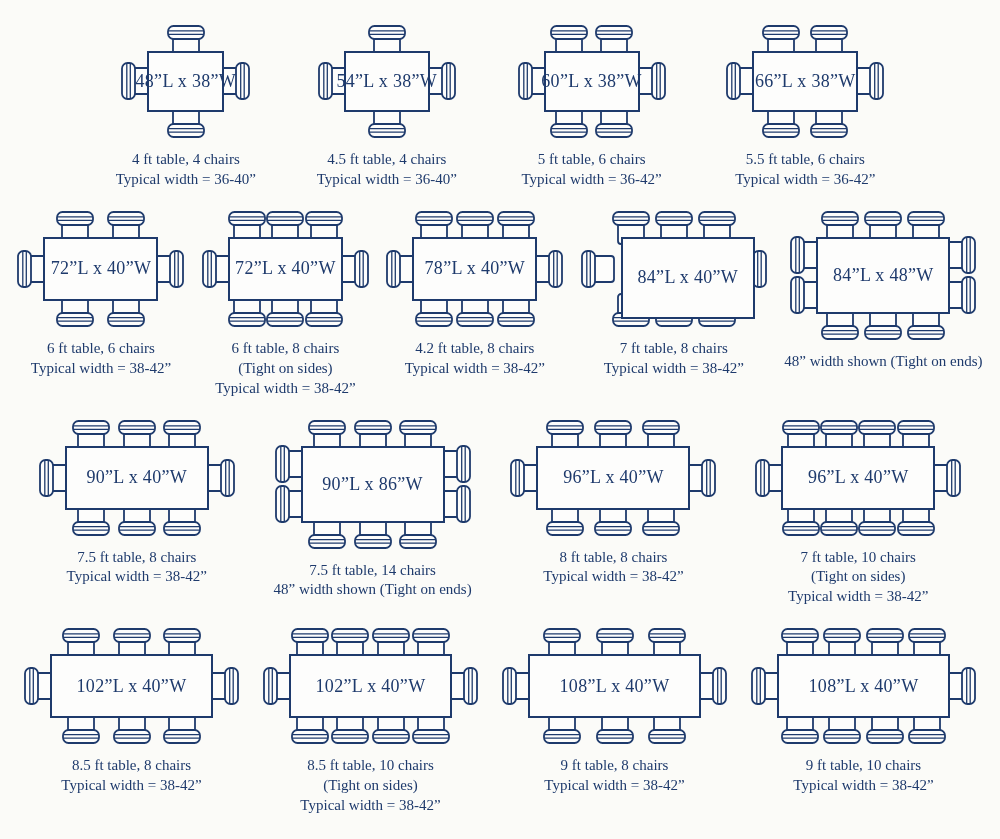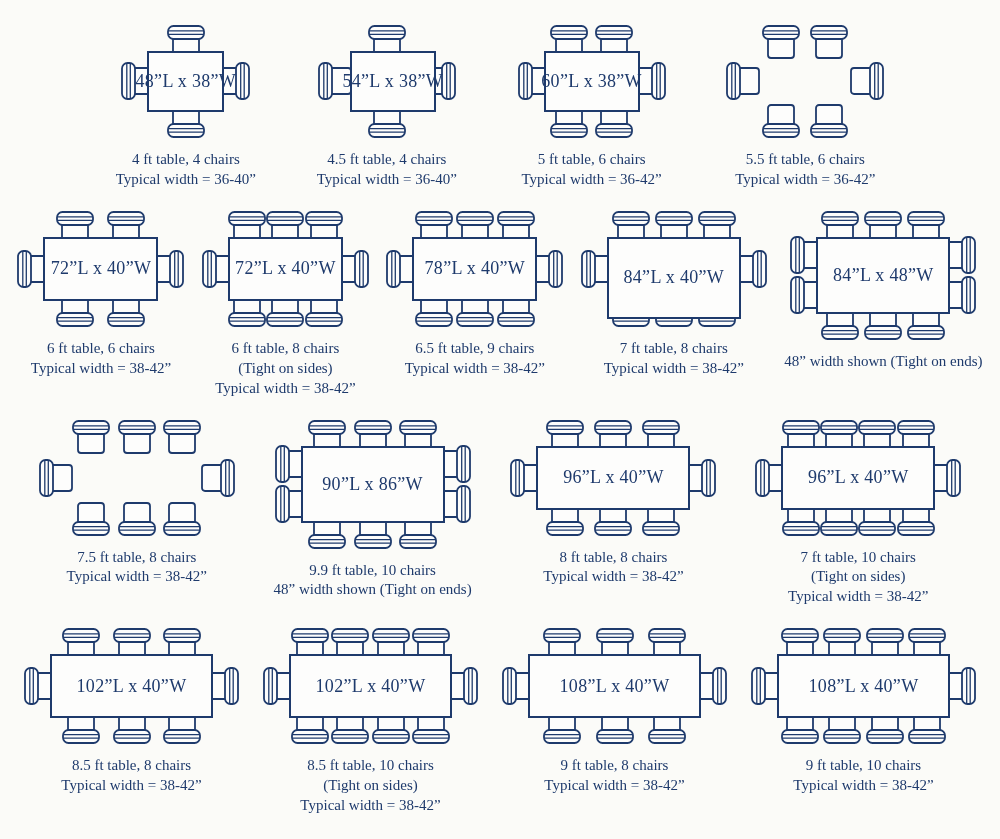--- a/index.html
+++ b/index.html
@@ -101,21 +101,21 @@
             </svg>
           </div>
           <div class="side-col" style="left: 104px; top: 26px; width: 34px; height: 61px;">
             <svg width="34" height="38" viewBox="0 0 34 38">
       <rect x="1" y="6" width="25" height="26" rx="3" fill="#fdfdfc" stroke="#1e3a6c" stroke-width="1.8"></rect>
       <rect x="20" y="1" width="13" height="36" rx="5.5" fill="#fdfdfc" stroke="#1e3a6c" stroke-width="1.8"></rect>
       <line x1="24.7" y1="1.5" x2="24.7" y2="36.5" stroke="#1e3a6c" stroke-width="1.3"></line>
       <line x1="28.2" y1="1.5" x2="28.2" y2="36.5" stroke="#1e3a6c" stroke-width="1.3"></line>
             </svg>
           </div>
-          <div class="table-rect" style="left: 32px; top: 26px; width: 86px; height: 61px;">
+          <div class="table-rect" style="left: 26px; top: 26px; width: 86px; height: 61px;">
             <span class="table-label">54”L x 38”W</span>
           </div>
         </div>
         <div class="caption">
           <div class="cap-line">4.5 ft table, 4 chairs</div>
           <div class="cap-line">Typical width = 36-40”</div>
         </div>
       </div>
       <div class="figure">
         <div class="diagram" style="width: 148px; height: 113px;">
@@ -210,20 +210,23 @@
       <line x1="9.3" y1="1.5" x2="9.3" y2="36.5" stroke="#1e3a6c" stroke-width="1.3"></line>
             </svg>
           </div>
           <div class="side-col" style="left: 124px; top: 26px; width: 34px; height: 61px;">
             <svg width="34" height="38" viewBox="0 0 34 38">
       <rect x="1" y="6" width="25" height="26" rx="3" fill="#fdfdfc" stroke="#1e3a6c" stroke-width="1.8"></rect>
       <rect x="20" y="1" width="13" height="36" rx="5.5" fill="#fdfdfc" stroke="#1e3a6c" stroke-width="1.8"></rect>
       <line x1="24.7" y1="1.5" x2="24.7" y2="36.5" stroke="#1e3a6c" stroke-width="1.3"></line>
       <line x1="28.2" y1="1.5" x2="28.2" y2="36.5" stroke="#1e3a6c" stroke-width="1.3"></line>
             </svg>
+          </div>
+          <div class="table-rect" style="left: 26px; top: 26px; width: 106px; height: 61px;">
+            <span class="table-label">66”L x 38”W</span>
           </div>
         </div>
         <div class="caption">
           <div class="cap-line">5.5 ft table, 6 chairs</div>
           <div class="cap-line">Typical width = 36-42”</div>
         </div>
       </div>
     </div>
     <div class="row row-2">
       <div class="figure">
@@ -405,21 +408,21 @@
       <rect x="20" y="1" width="13" height="36" rx="5.5" fill="#fdfdfc" stroke="#1e3a6c" stroke-width="1.8"></rect>
       <line x1="24.7" y1="1.5" x2="24.7" y2="36.5" stroke="#1e3a6c" stroke-width="1.3"></line>
       <line x1="28.2" y1="1.5" x2="28.2" y2="36.5" stroke="#1e3a6c" stroke-width="1.3"></line>
             </svg>
           </div>
           <div class="table-rect" style="left: 26px; top: 26px; width: 125px; height: 64px;">
             <span class="table-label">78”L x 40”W</span>
           </div>
         </div>
         <div class="caption">
-          <div class="cap-line">6.5 ft table, 9 chairs</div>
+          <div class="cap-line">4.2 ft table, 8 chairs</div>
           <div class="cap-line">Typical width = 38-42”</div>
         </div>
       </div>
       <div class="figure">
         <div class="diagram" style="width: 186px; height: 116px;">
           <div class="strip" style="left: 26px; top: 0px; width: 134px; height: 34px;">
             <svg width="38" height="34" viewBox="0 0 38 34">
       <rect x="6" y="8" width="26" height="25" rx="3" fill="#fdfdfc" stroke="#1e3a6c" stroke-width="1.8"></rect>
       <rect x="1" y="1" width="36" height="13" rx="5.5" fill="#fdfdfc" stroke="#1e3a6c" stroke-width="1.8"></rect>
       <line x1="1.5" y1="5.8" x2="36.5" y2="5.8" stroke="#1e3a6c" stroke-width="1.3"></line>
@@ -467,21 +470,21 @@
             </svg>
           </div>
           <div class="side-col" style="left: 152px; top: 26px; width: 34px; height: 64px;">
             <svg width="34" height="38" viewBox="0 0 34 38">
       <rect x="1" y="6" width="25" height="26" rx="3" fill="#fdfdfc" stroke="#1e3a6c" stroke-width="1.8"></rect>
       <rect x="20" y="1" width="13" height="36" rx="5.5" fill="#fdfdfc" stroke="#1e3a6c" stroke-width="1.8"></rect>
       <line x1="24.7" y1="1.5" x2="24.7" y2="36.5" stroke="#1e3a6c" stroke-width="1.3"></line>
       <line x1="28.2" y1="1.5" x2="28.2" y2="36.5" stroke="#1e3a6c" stroke-width="1.3"></line>
             </svg>
           </div>
-          <div class="table-rect" style="left: 26px; top: 26px; width: 134px; height: 82px;">
+          <div class="table-rect" style="left: 40px; top: 26px; width: 134px; height: 82px;">
             <span class="table-label">84”L x 40”W</span>
           </div>
         </div>
         <div class="caption">
           <div class="cap-line">7 ft table, 8 chairs</div>
           <div class="cap-line">Typical width = 38-42”</div>
         </div>
       </div>
       <div class="figure">
         <div class="diagram" style="width: 186px; height: 129px;">
@@ -614,20 +617,23 @@
             </svg>
           </div>
           <div class="side-col" style="left: 162px; top: 26px; width: 34px; height: 64px;">
             <svg width="34" height="38" viewBox="0 0 34 38">
       <rect x="1" y="6" width="25" height="26" rx="3" fill="#fdfdfc" stroke="#1e3a6c" stroke-width="1.8"></rect>
       <rect x="20" y="1" width="13" height="36" rx="5.5" fill="#fdfdfc" stroke="#1e3a6c" stroke-width="1.8"></rect>
       <line x1="24.7" y1="1.5" x2="24.7" y2="36.5" stroke="#1e3a6c" stroke-width="1.3"></line>
       <line x1="28.2" y1="1.5" x2="28.2" y2="36.5" stroke="#1e3a6c" stroke-width="1.3"></line>
             </svg>
           </div>
+          <div class="table-rect" style="left: 26px; top: 26px; width: 144px; height: 64px;">
+            <span class="table-label">90”L x 40”W</span>
+          </div>
         </div>
         <div class="caption">
           <div class="cap-line">7.5 ft table, 8 chairs</div>
           <div class="cap-line">Typical width = 38-42”</div>
         </div>
       </div>
       <div class="figure">
         <div class="diagram" style="width: 196px; height: 129px;">
           <div class="strip" style="left: 26px; top: 0px; width: 144px; height: 34px;">
             <svg width="38" height="34" viewBox="0 0 38 34">
@@ -695,21 +701,21 @@
       <rect x="20" y="1" width="13" height="36" rx="5.5" fill="#fdfdfc" stroke="#1e3a6c" stroke-width="1.8"></rect>
       <line x1="24.7" y1="1.5" x2="24.7" y2="36.5" stroke="#1e3a6c" stroke-width="1.3"></line>
       <line x1="28.2" y1="1.5" x2="28.2" y2="36.5" stroke="#1e3a6c" stroke-width="1.3"></line>
             </svg>
           </div>
           <div class="table-rect" style="left: 26px; top: 26px; width: 144px; height: 77px;">
             <span class="table-label">90”L x 86”W</span>
           </div>
         </div>
         <div class="caption">
-          <div class="cap-line">9.9 ft table, 10 chairs</div>
+          <div class="cap-line">7.5 ft table, 14 chairs</div>
           <div class="cap-line">48” width shown (Tight on ends)</div>
         </div>
       </div>
       <div class="figure">
         <div class="diagram" style="width: 206px; height: 116px;">
           <div class="strip" style="left: 26px; top: 0px; width: 154px; height: 34px;">
             <svg width="38" height="34" viewBox="0 0 38 34">
       <rect x="6" y="8" width="26" height="25" rx="3" fill="#fdfdfc" stroke="#1e3a6c" stroke-width="1.8"></rect>
       <rect x="1" y="1" width="36" height="13" rx="5.5" fill="#fdfdfc" stroke="#1e3a6c" stroke-width="1.8"></rect>
       <line x1="1.5" y1="5.8" x2="36.5" y2="5.8" stroke="#1e3a6c" stroke-width="1.3"></line>

